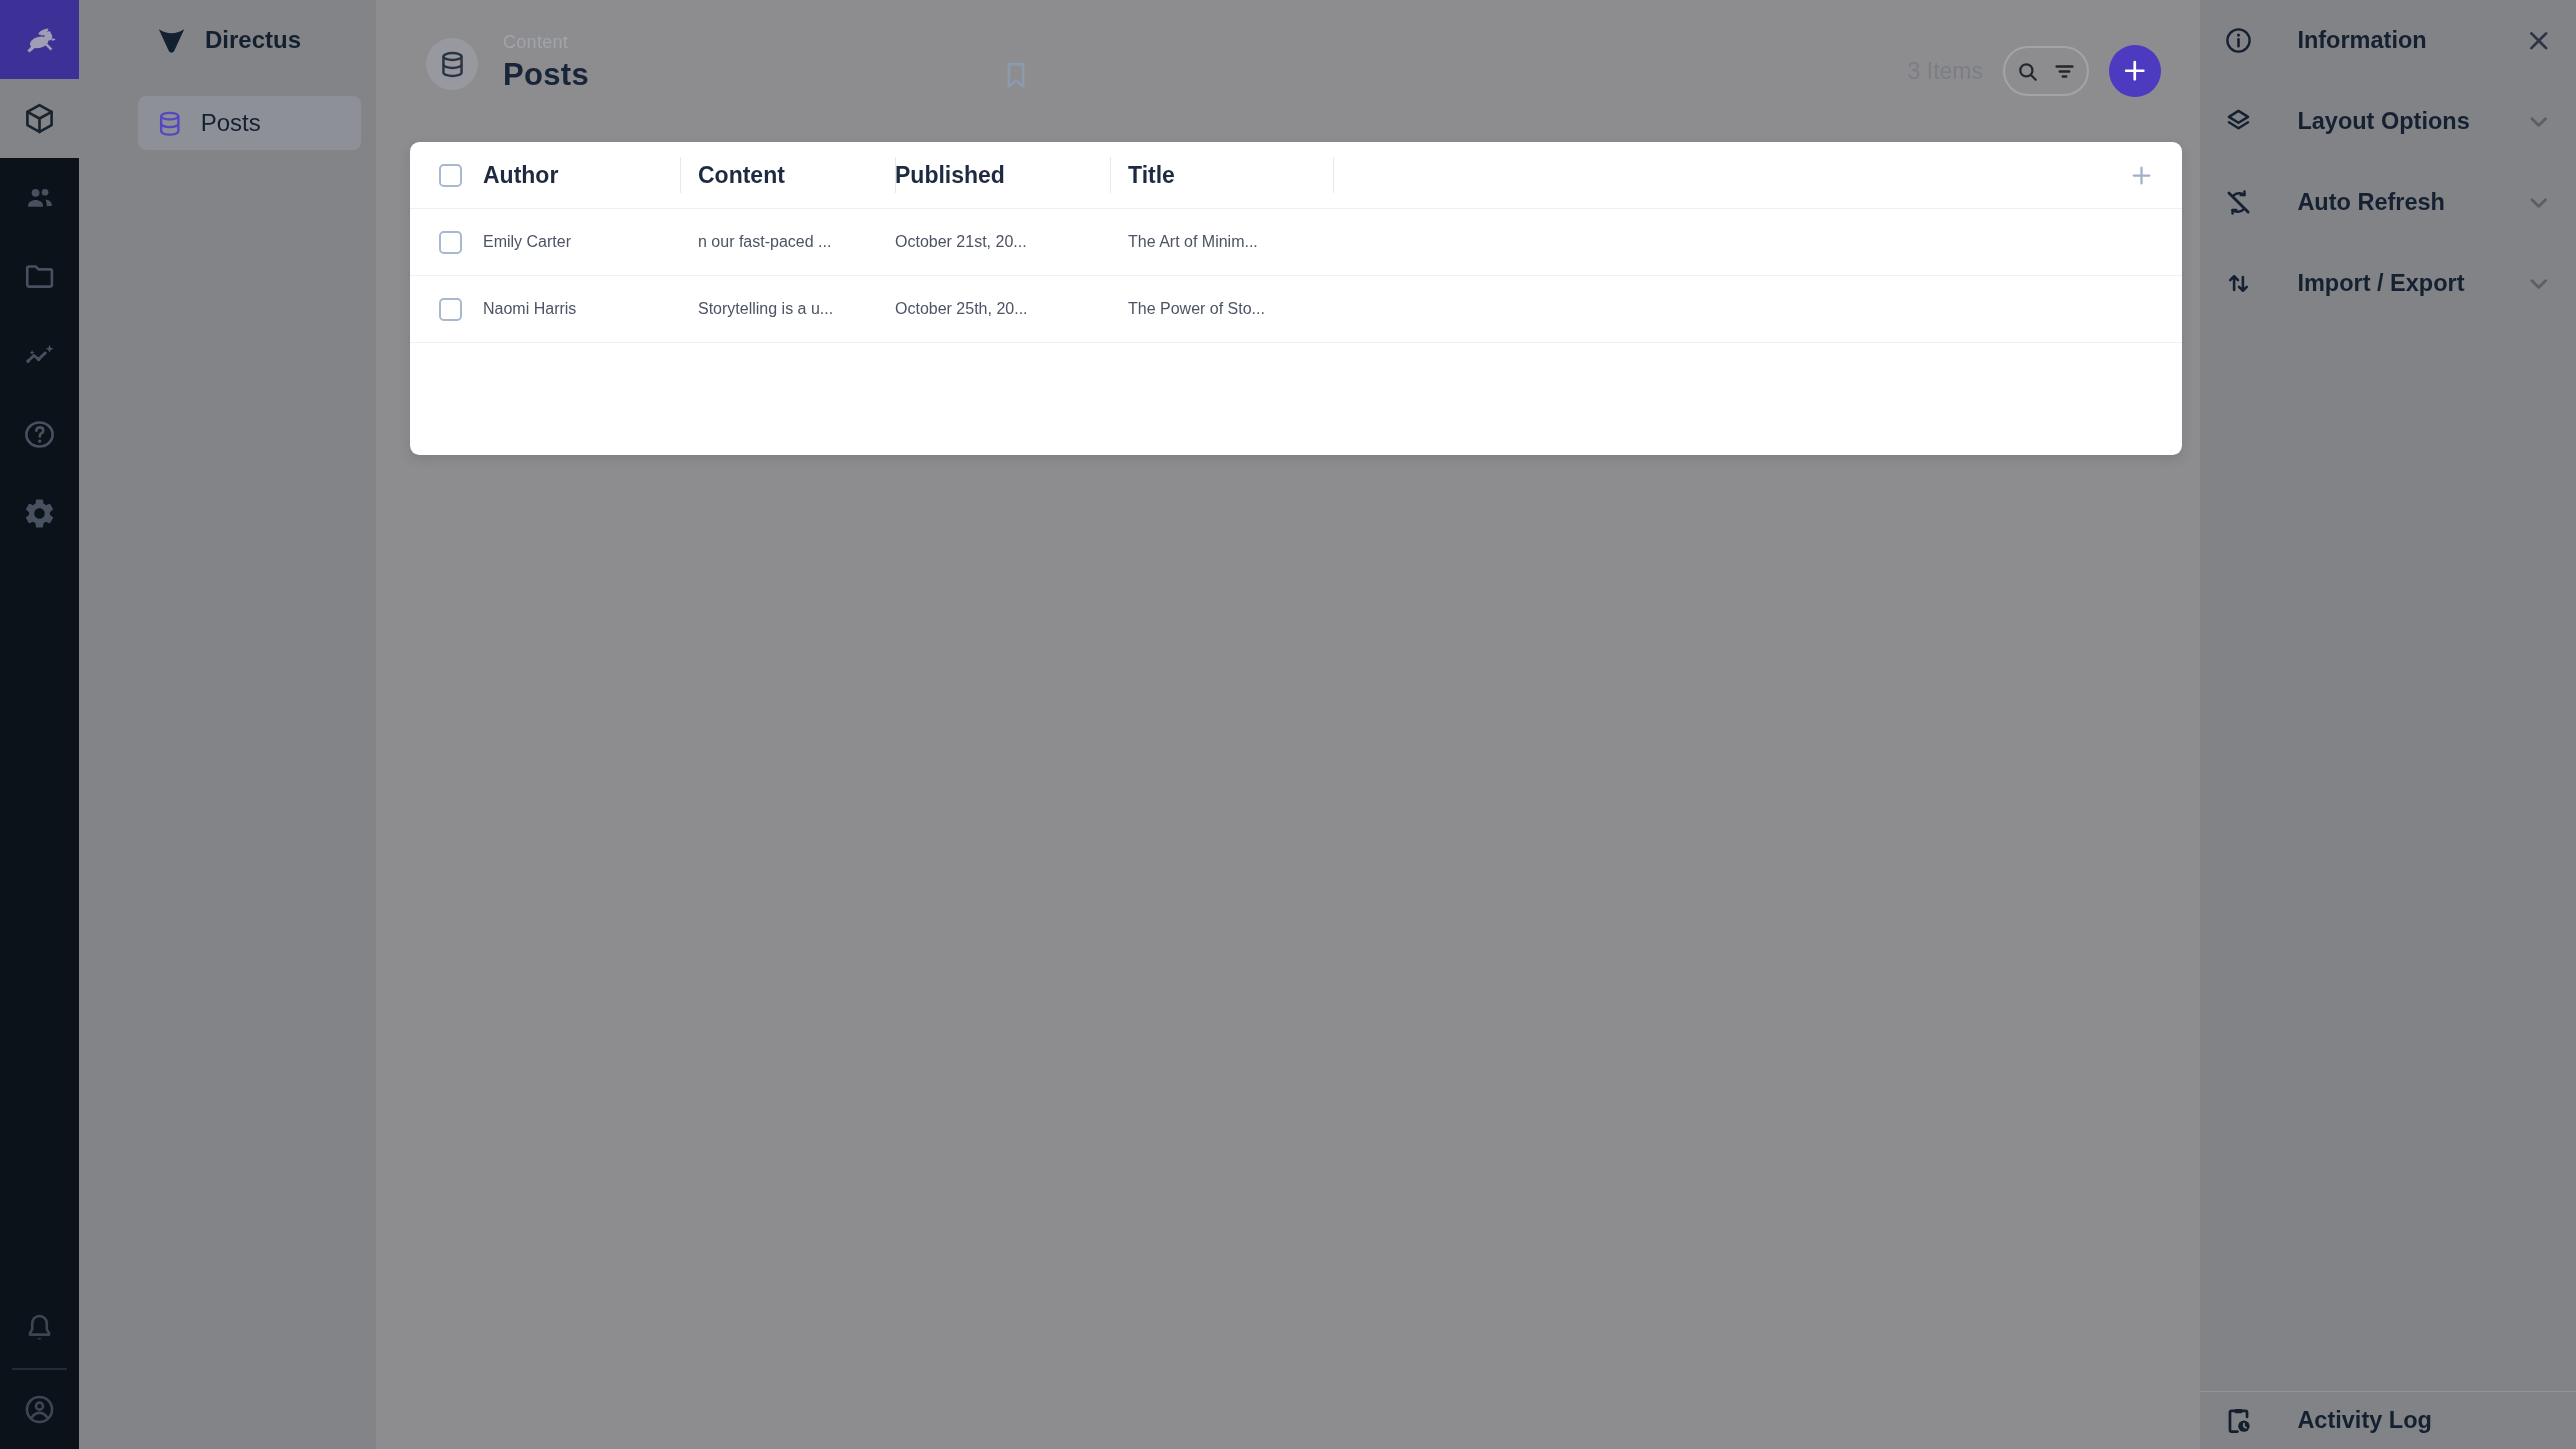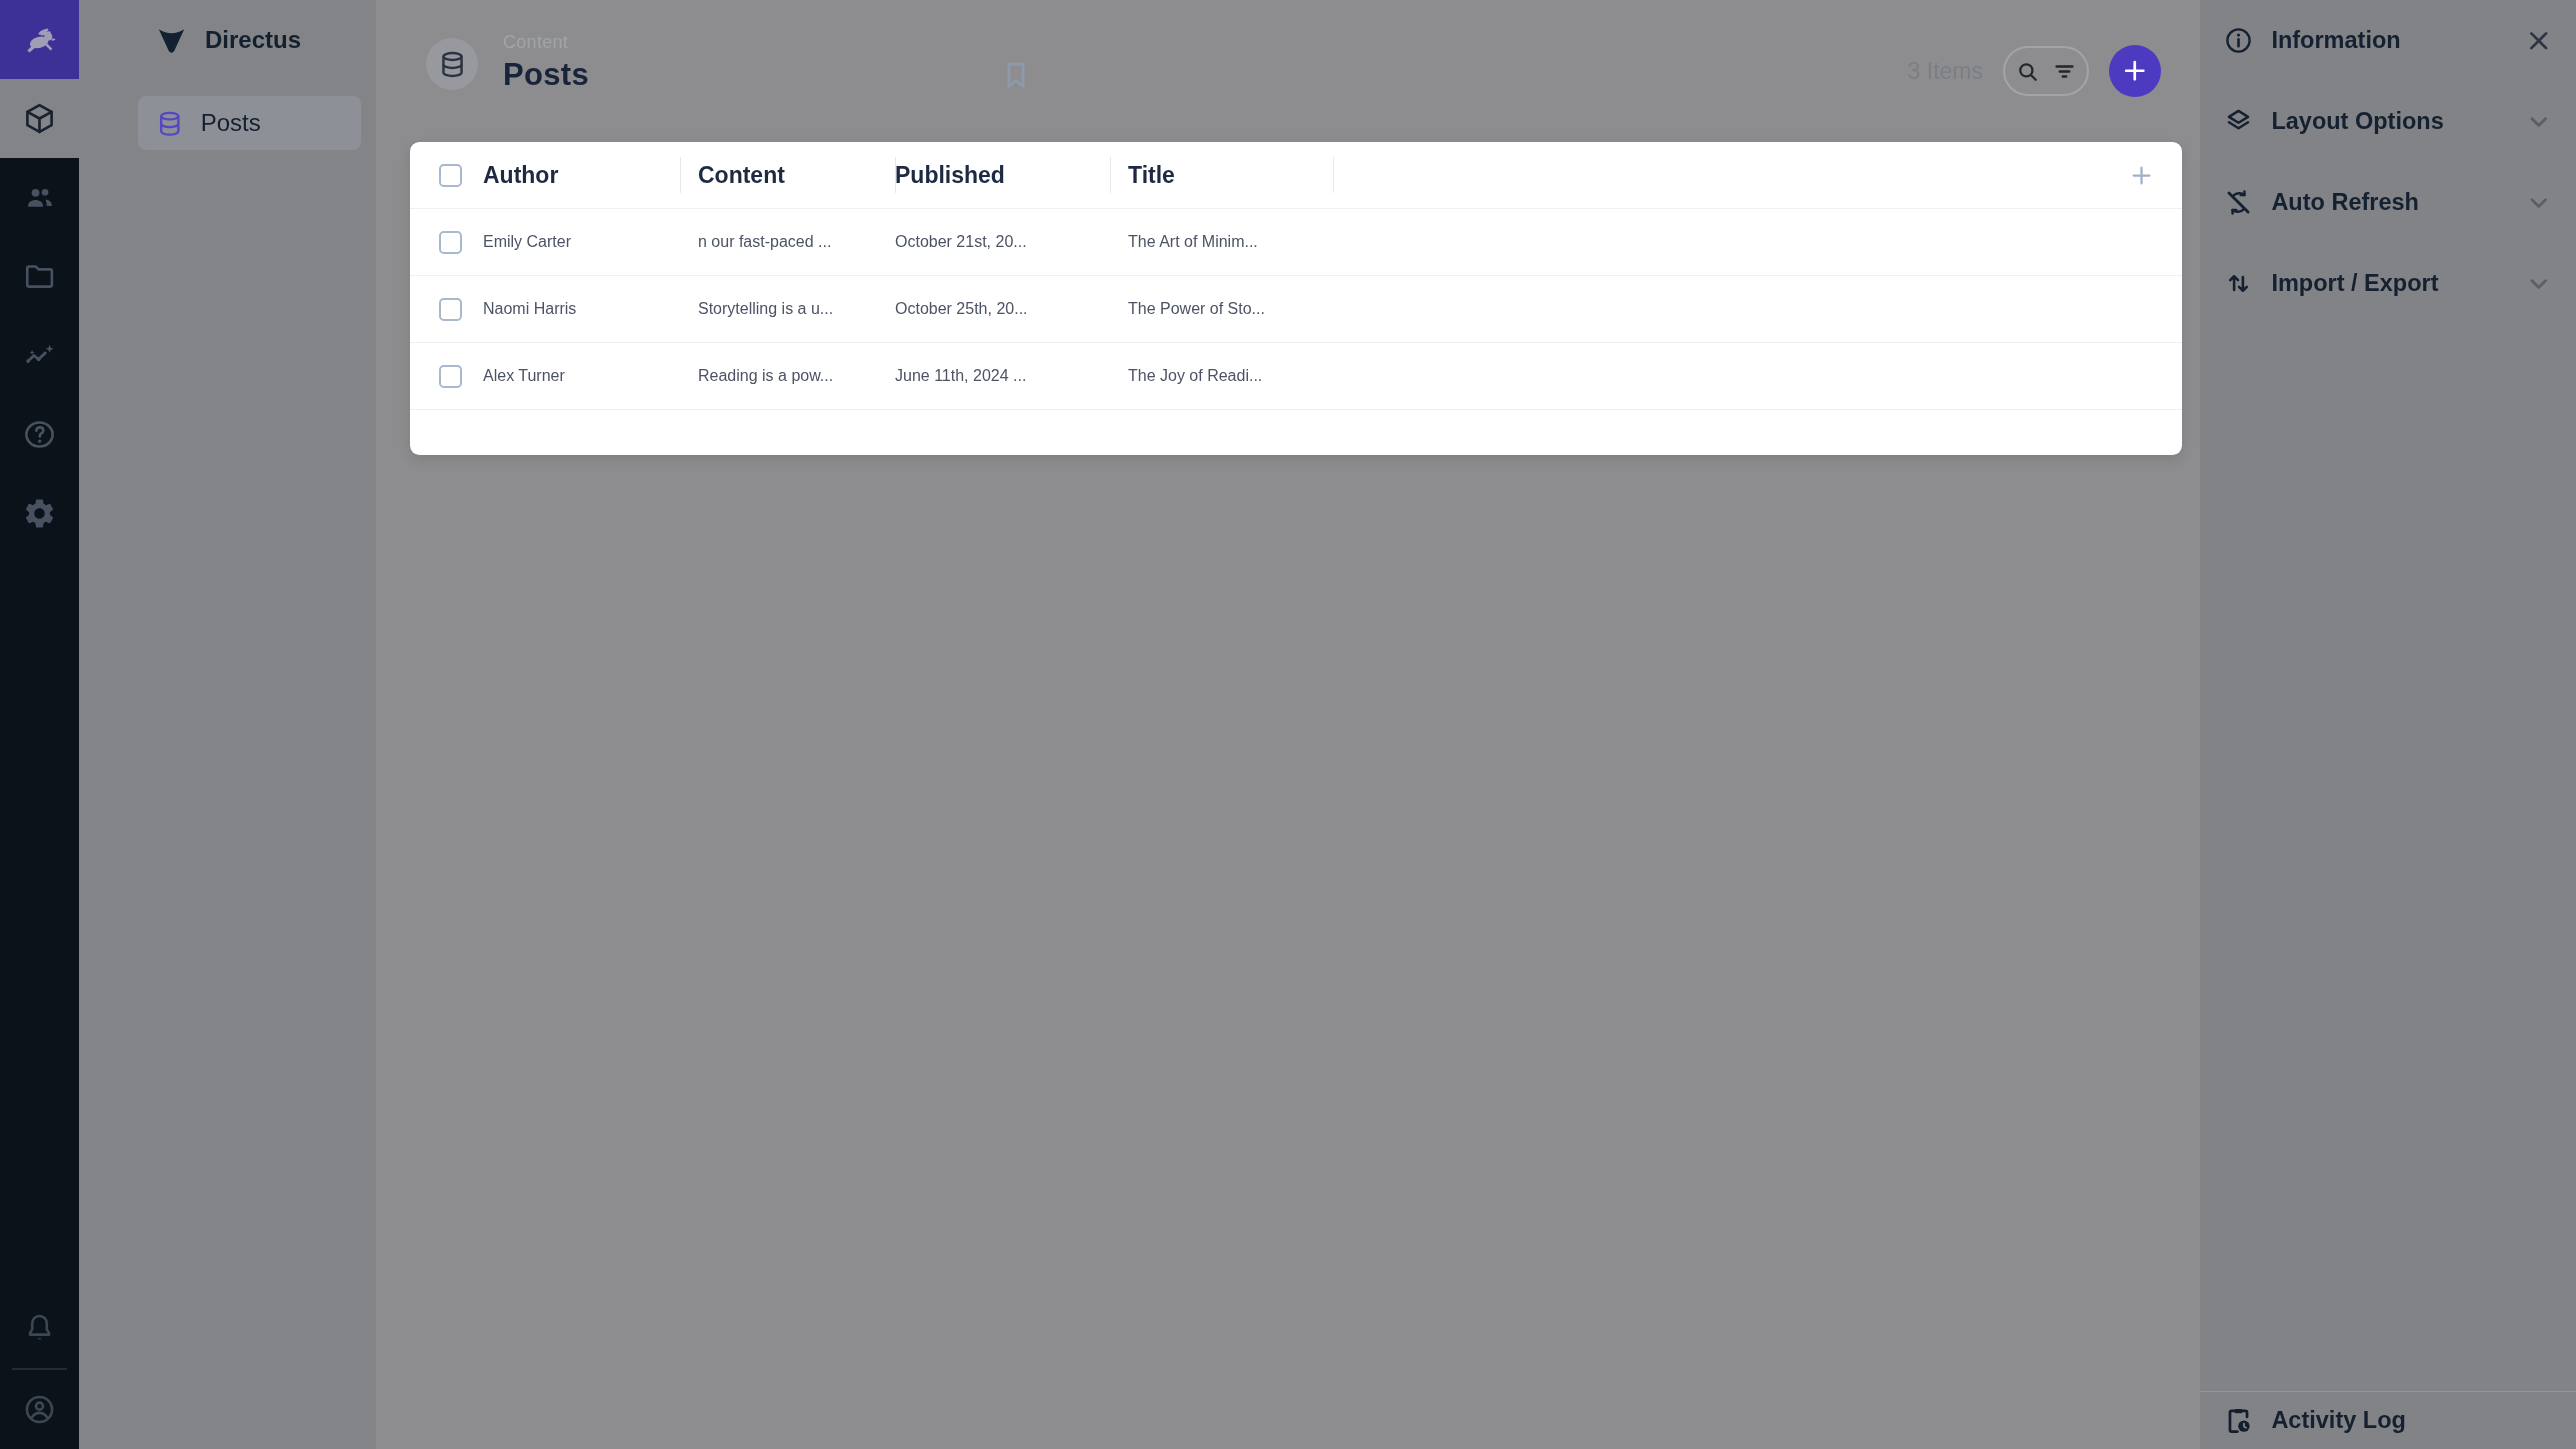--- a/index.html
+++ b/index.html
@@ -49,21 +49,21 @@
   .col-rest { flex:1 1 auto; justify-content:flex-end; padding-right:27px; }
   .t-head .col-2::before, .t-head .col-3::before, .t-head .col-4::before, .t-head .col-rest::before {
     content:""; position:absolute; left:0; top:14.8px; bottom:14.8px; width:1.3px; background:#e7e9ec; }
   .th { font-size:23px; font-weight:600; color:#1d2a41; }
   .td { font-size:16px; color:#4c5364; white-space:nowrap; }
   .checkbox { width:23px; height:23px; border:2px solid #a7b8cf; border-radius:4.7px; background:#fff; cursor:pointer; flex:0 0 auto; }
 
   
   .right-sidebar { position:absolute; left:2200px; top:0; width:376px; height:1449px; background:#828387; }
   .side-section { height:81px; display:flex; align-items:center; padding:0 23px 0 23px; gap:17.4px; cursor:pointer; }
-  .side-label { font-size:23.5px; font-weight:600; color:#152030; flex:1 1 auto; }
+  .side-label { font-size:23.5px; font-weight:600; color:#152030; flex:1 1 auto;margin-left:26px; }
   .activity-row { position:absolute; left:0; bottom:0; width:376px; height:58px; border-top:1.3px solid #939497; display:flex; align-items:center; padding-left:23px; gap:17.4px; cursor:pointer; }
 
   .icon { flex:0 0 auto; }
 </style>
 </head>
 <body>
 
 <nav class="module-bar">
   <div class="logo-cell">
     <svg width="43" height="43" viewBox="0 0 24 24">
@@ -241,36 +241,20 @@
         </div>
       <div class="col col-3">
           <span class="td">October 25th, 20...</span>
         </div>
       <div class="col col-4">
           <span class="td">The Power of Sto...</span>
         </div>
       <div class="col col-rest"></div>
     </div>
 
-    <div class="t-row t-body-row">
-      <div class="col col-1">
-        <span class="checkbox"></span>
-        <span class="td">Alex Turner</span>
-      </div>
-      <div class="col col-2">
-          <span class="td">Reading is a pow...</span>
-        </div>
-      <div class="col col-3">
-          <span class="td">June 11th, 2024 ...</span>
-        </div>
-      <div class="col col-4">
-          <span class="td">The Joy of Readi...</span>
-        </div>
-      <div class="col col-rest"></div>
-    </div>
   </section>
 </main>
 
 <aside class="right-sidebar">
   <div class="side-section">
     <svg class="icon" width="31" height="31" viewBox="0 0 24 24" fill="none">
       <circle cx="12" cy="12" r="8.6" stroke="#152030" stroke-width="1.8"></circle>
       <path d="M12 11v5.4" stroke="#152030" stroke-width="2" stroke-linecap="round"></path>
       <circle cx="12" cy="7.8" r="1.2" fill="#152030"></circle>
     </svg>

